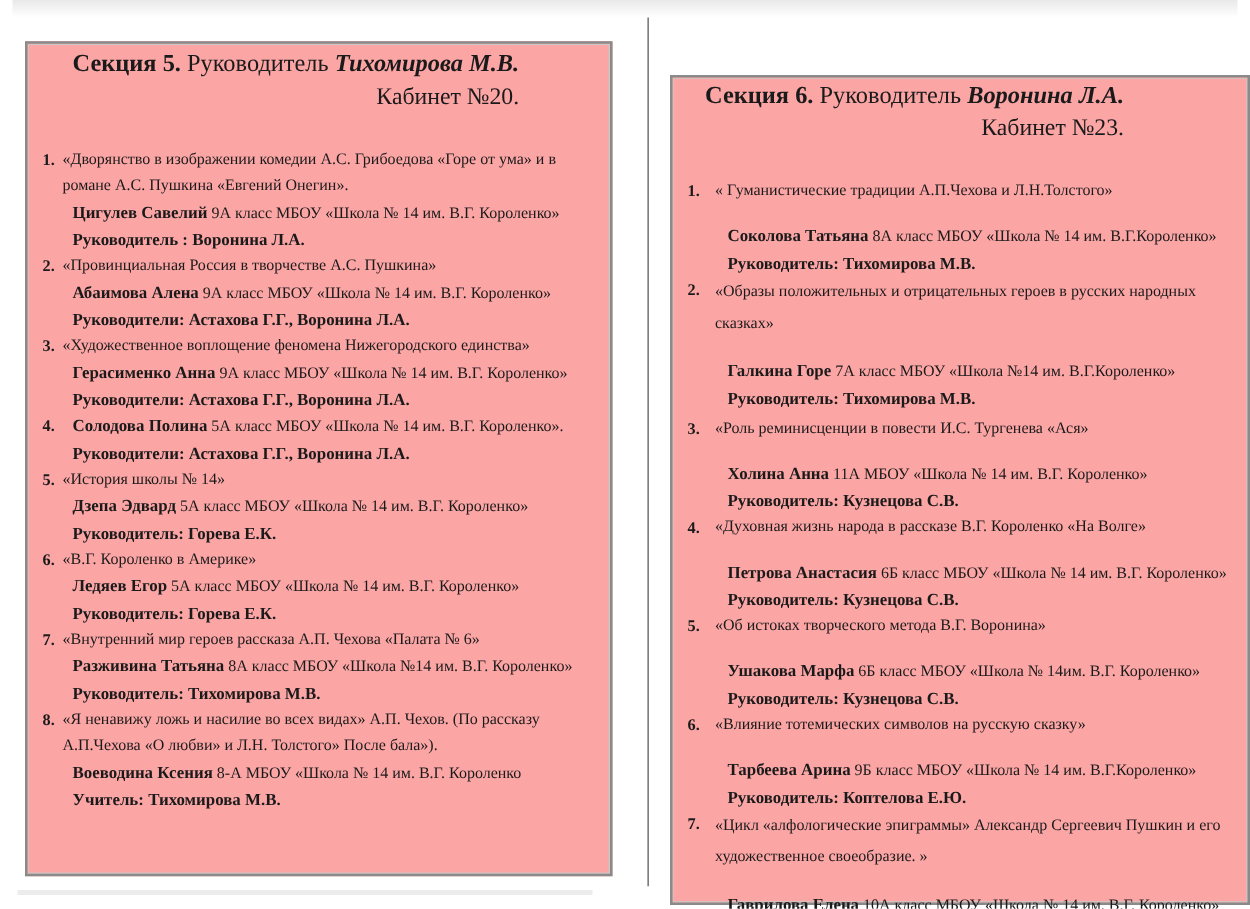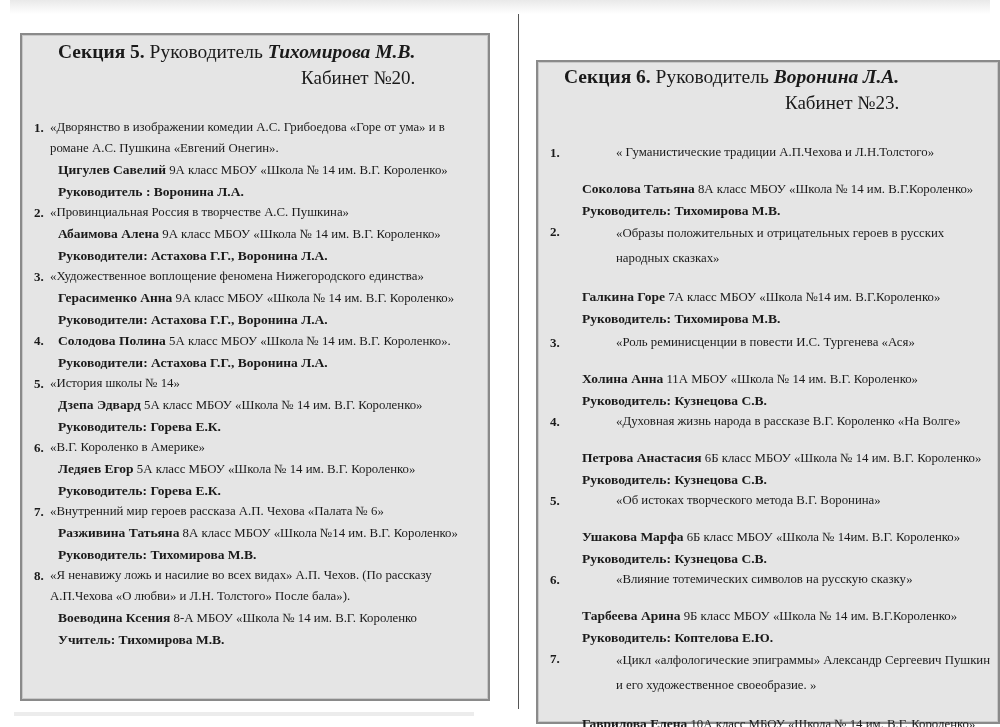--- a/index.html
+++ b/index.html
@@ -17,21 +17,21 @@
     position: absolute; left: 518px; top: 14px; width: 1px; height: 695px;
     background: #555;
   }
   .bottom-shade {
     position: absolute; left: 14px; top: 712px; width: 460px; height: 4px;
     background: #ececec;
   }
   .box {
     position: absolute; border: 2px solid #8a8a8a;
     box-shadow: inset 0 0 0 1px #c8c8c8;
-    background: #e5e5e5;
+    background: #fca5a5;
   }
   #box-left  { left: 20px;  top: 33px; width: 466px; height: 664px; }
   #box-right { left: 536px; top: 60px; width: 460px; height: 660px; }
 
   .header { position: absolute; left: 36px; top: 4px; }
   #box-right .header { left: 26px; top: 2px; }
   .h-line1 { font-size: 19.5px; line-height: 26px; white-space: nowrap; }
   .h-line1 b { font-weight: bold; }
   .h-line1 i { font-weight: bold; font-style: italic; }
   .h-line2 { font-size: 19px; line-height: 26px; text-align: right; }
@@ -41,21 +41,21 @@
   #box-right .items { top: 80px; }
 
   .item { position: relative; padding-left: 14px; }
   .num { position: absolute; left: 0; top: 0; font-weight: bold; font-size: 13px; }
   .title-line { display: block; padding-left: 2px; }
   .student-line { display: block; padding-left: 10px; white-space: nowrap; }
   .student-name { font-weight: bold; font-size: 13.5px; }
   .advisor-line { display: block; padding-left: 10px; font-weight: bold; font-size: 13.5px; }
 
   #box-right .item { padding-left: 16px; }
-  #box-right .item .title-line { padding-left: 6px; margin-left: 44px; }
+  #box-right .item .title-line { padding-left: 6px; }
   #box-right .student-line { padding-left: 16px; margin-top: 15px; }
   #box-right .advisor-line { padding-left: 16px; }
   #box-right .item.wide { margin-bottom: 3px; }
   #box-right .item .title-line.two-lines { line-height: 25px; }
 </style>
 </head>
 <body>
 
 <div class="top-shade"></div>
 <div class="page-divider"></div>

